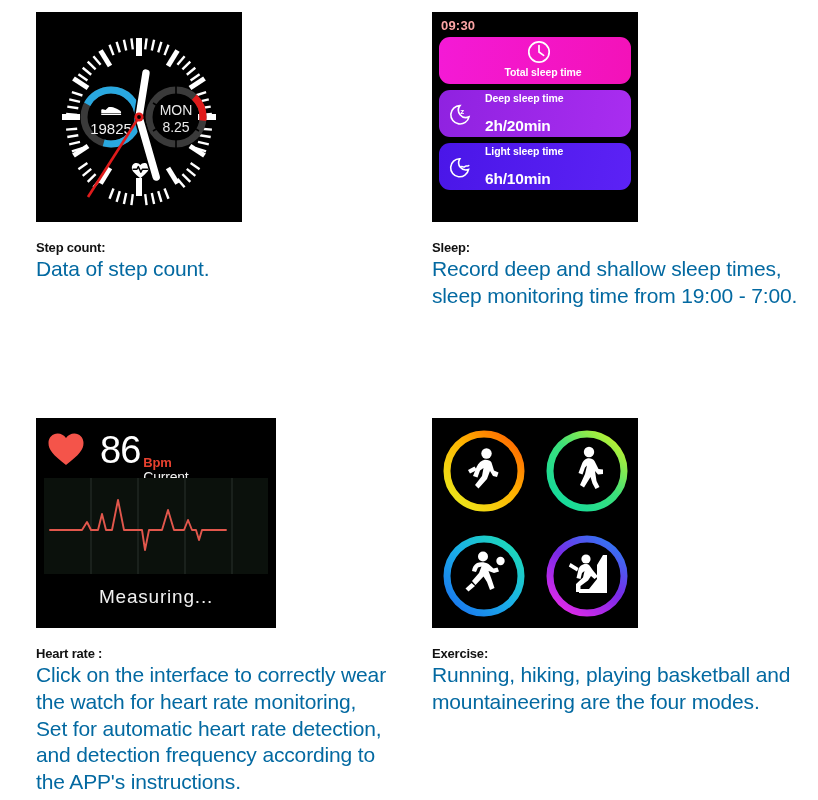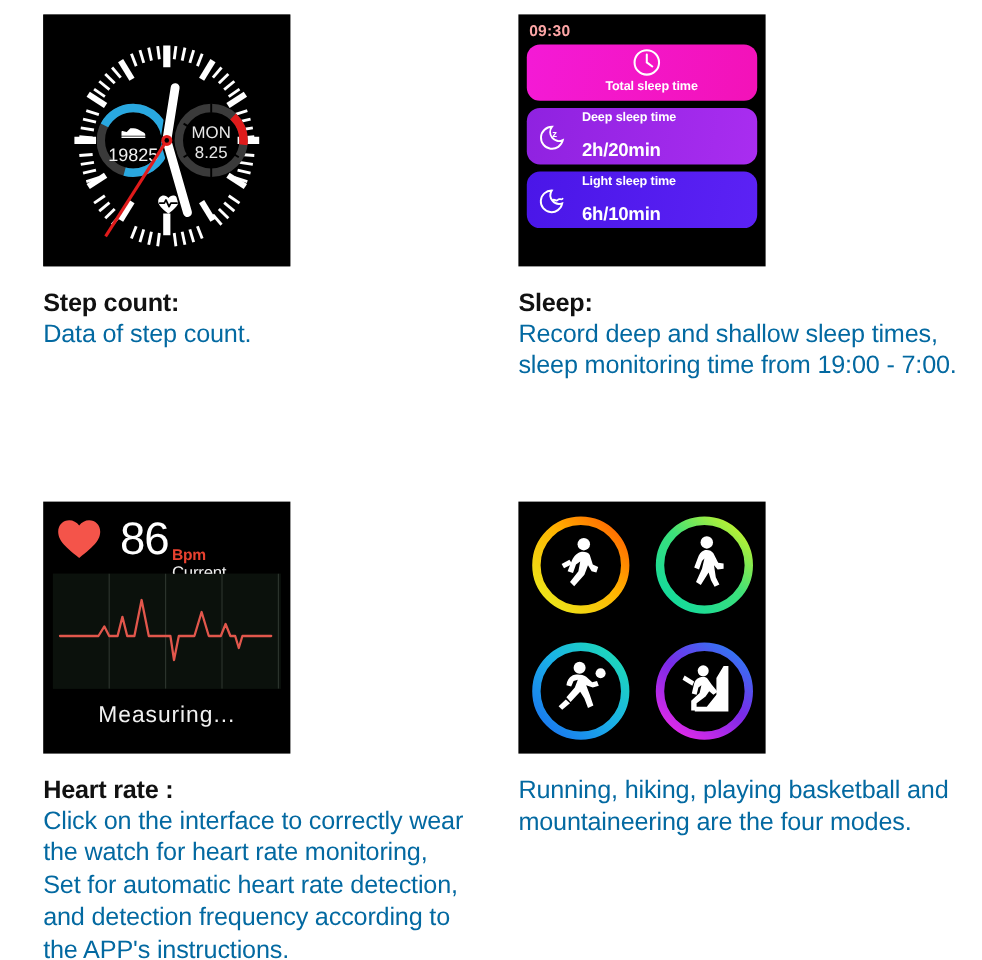--- a/index.html
+++ b/index.html
@@ -39,21 +39,21 @@
     width: 206px;
     height: 210px;
   }
 
   
   .caption {
     margin-top: 18px;
     width: 380px;
   }
   .caption-title {
-    font-size: 21px;
+    font-size: 13px;
     font-weight: bold;
     letter-spacing: -0.2px;
     color: #111111;
     line-height: 1.22;
   }
   .caption-body {
     font-size: 21px;
     font-weight: normal;
     color: #0369a1;
     line-height: 1.28;
@@ -114,21 +114,21 @@
   }
   .sc-value {
     font-size: 15.5px;
     font-weight: bold;
     letter-spacing: -0.2px;
     display: block;
     margin-top: 14px;
   }
 
   
-  .hr-screen { width: 206px; height: 210px; position: relative; }
+  .hr-screen { width: 240px; height: 210px; position: relative; }
   .hr-top {
     height: 58px;
     display: flex;
     align-items: center;
     padding: 6px 0 0 10px;
     box-sizing: border-box;
   }
   .hr-heart { width: 40px; height: 40px; flex: 0 0 40px; }
   .hr-num {
     color: #ffffff;
@@ -464,18 +464,19 @@
               <circle cx="19" cy="8" r="4.6"></circle>
               <path d="M16 13.5 C13 14.5 11.5 17 11 20.5 L9.5 27 L13.5 28 L15 22 L17.5 20 L16 26.5 L9 33 L9 41 L13.5 41 L13.5 35 L21 29.5 L24 25 L27.5 28 L31 25.5 L26 19.5 L22.5 14.5 C21 12.8 18.5 12.8 16 13.5 Z"></path>
               <path d="M11.5 17 L3.5 12 L1.8 15.5 L10 20.5 Z"></path>
             </g>
           </svg>
         </div>
 
       </div>
     </div>
     <div class="caption">
+      <div class="caption-title">Exercise:</div>
       <div class="caption-body">Running, hiking, playing basketball and
 mountaineering are the four modes.</div>
     </div>
   </div>
 
 </div>
 
 </body></html>

